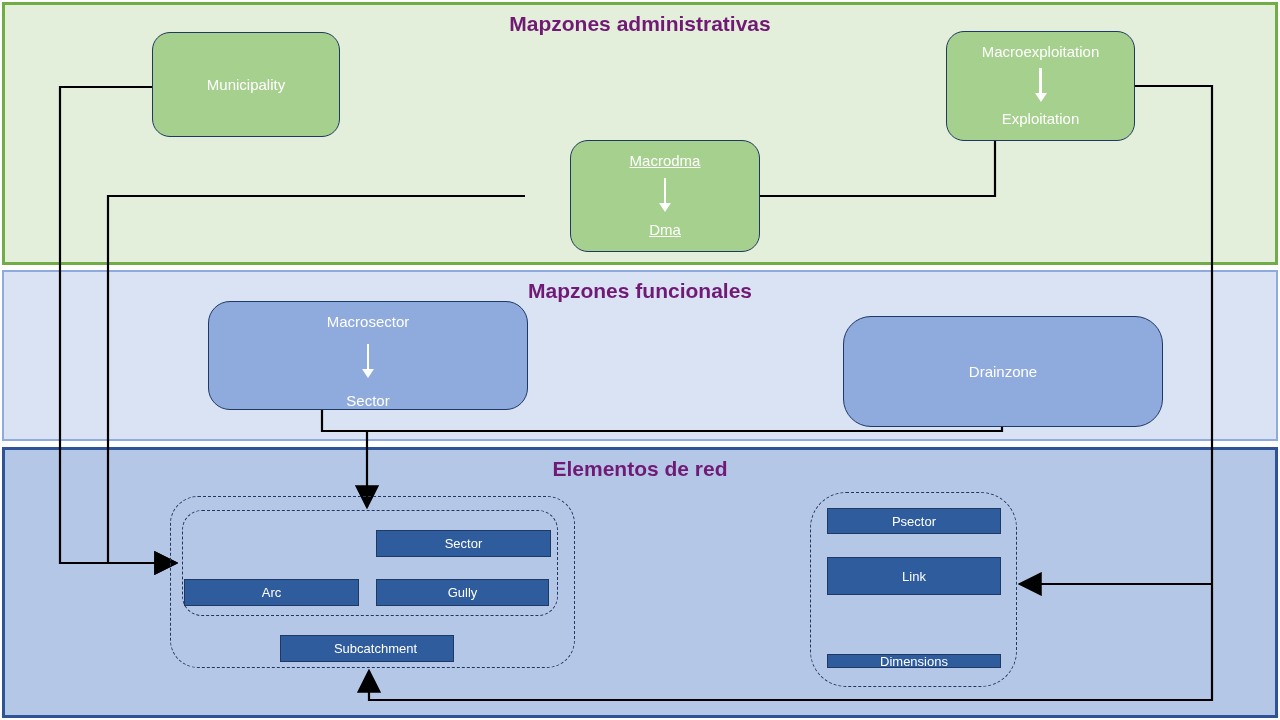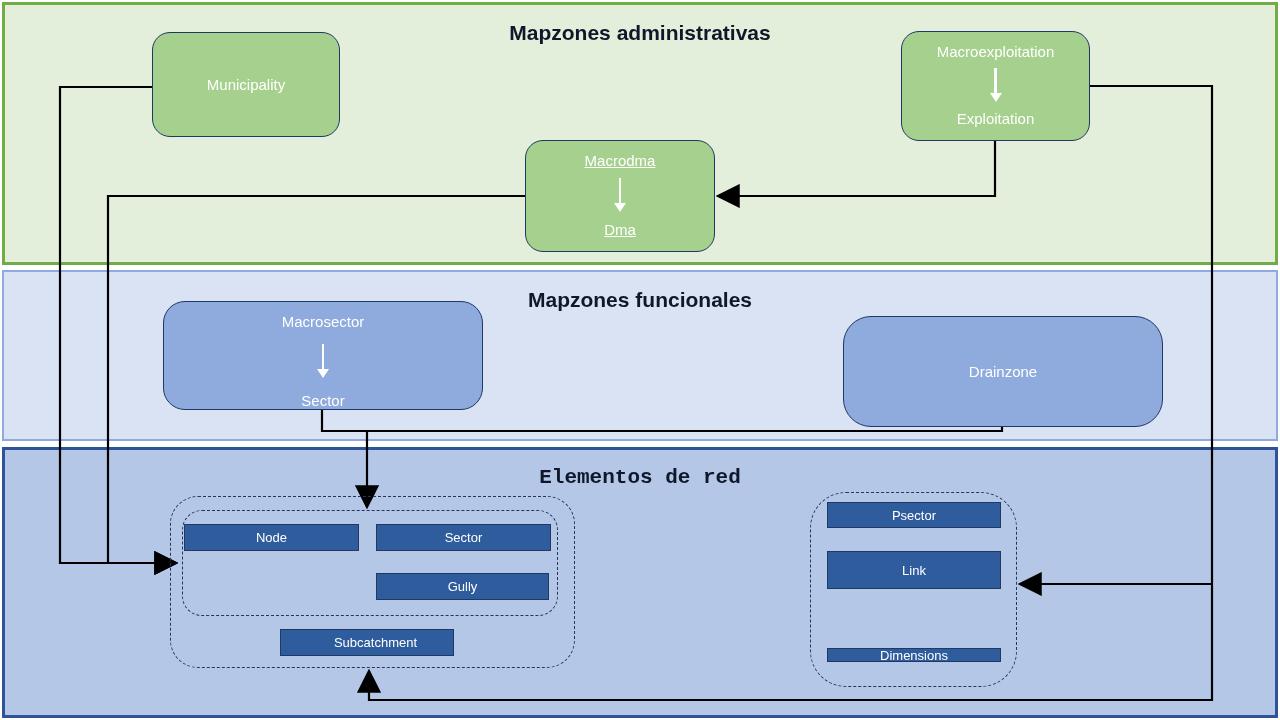--- a/index.html
+++ b/index.html
@@ -1,35 +1,35 @@
 <!DOCTYPE html>
 <html><head>
 <meta charset="utf-8">
 <style>
   html,body{margin:0;padding:0;background:#fff;}
   .stage{position:relative;width:1280px;height:720px;background:#ffffff;overflow:hidden;
          font-family:"Liberation Sans",sans-serif;}
   .band{position:absolute;box-sizing:border-box;}
   .band-admin{left:2px;top:2px;width:1276px;height:263px;background:#e3efda;border:3px solid #70ad47;}
   .band-func{left:2px;top:270px;width:1276px;height:171px;background:#dae3f3;border:2px solid #8faadc;}
-  .band-net{left:2px;top:447px;width:1276px;height:271px;background:#b4c7e7;border:3px solid #2f5496;font-family:Liberation Mono, monospace;}
-  .band-title{width:100%;text-align:center;font-weight:bold;font-size:21px;color:#0f172a;padding-top:16px;}
+  .band-net{left:2px;top:447px;width:1276px;height:271px;background:#b4c7e7;border:3px solid #2f5496;}
+  .band-title{width:100%;text-align:center;font-weight:bold;font-size:21px;color:#701a75;padding-top:7px;}
   .nodebox{position:absolute;box-sizing:border-box;border:1.6px solid #1f3864;color:#ffffff;
            display:flex;flex-direction:column;align-items:center;justify-content:center;
            font-size:15px;text-align:center;z-index:10;}
   .green{background:#a6d08e;border-radius:18px;}
   .blue{background:#8faadc;border-radius:22px;}
-  .stacked{justify-content:space-between;padding:11px 0 13px 0;}
+  .stacked{justify-content:space-between;padding:11px 0 13px 0;margin-left:45px;}
   .v-arrow{display:flex;flex-direction:column;align-items:center;}
   .v-arrow .shaft{width:2.5px;height:25px;background:#ffffff;}
   .v-arrow .head{width:0;height:0;border-left:6px solid transparent;border-right:6px solid transparent;
                  border-top:9px solid #ffffff;}
   .dashed{position:absolute;box-sizing:border-box;border:1.3px dashed #24365e;z-index:8;}
   .btn{position:absolute;box-sizing:border-box;background:#2e5c9c;border:1.3px solid #1f3864;
-       color:#ffffff;font-size:13px;display:flex;align-items:center;justify-content:center;z-index:11;}
+       color:#ffffff;font-size:13px;display:flex;align-items:center;justify-content:center;z-index:11;margin-top:6px;}
   svg.wires{position:absolute;left:0;top:0;width:1280px;height:720px;z-index:6;}
 </style>
 </head>
 <body>
 
 <div class="stage">
 
   <div class="band band-admin">
     <div class="band-title">Mapzones administrativas</div>
   </div>
@@ -86,25 +86,25 @@
     <span>Sector</span>
   </div>
 
   <div class="nodebox blue" style="left:843px;top:316px;width:320px;height:111px;border-radius:28px;">
     <span>Drainzone</span>
   </div>
 
   <div class="dashed" style="left:170px;top:496px;width:405px;height:172px;border-radius:28px;"></div>
   <div class="dashed" style="left:182px;top:510px;width:376px;height:106px;border-radius:20px;"></div>
 
-  <div class="btn" style="left:184px;top:524px;width:175px;height:27px;">
-    <span>Node</span>
-  </div>
   <div class="btn" style="left:376px;top:524px;width:175px;height:27px;">
     <span>Sector</span>
+  </div>
+  <div class="btn" style="left:184px;top:573px;width:175px;height:27px;">
+    <span>Arc</span>
   </div>
   <div class="btn" style="left:376px;top:573px;width:173px;height:27px;">
     <span>Gully</span>
   </div>
   <div class="btn" style="left:280px;top:629px;width:174px;height:27px;padding-left:17px;">
     <span>Subcatchment</span>
   </div>
 
   <div class="dashed" style="left:810px;top:492px;width:207px;height:195px;border-radius:36px;"></div>
 

